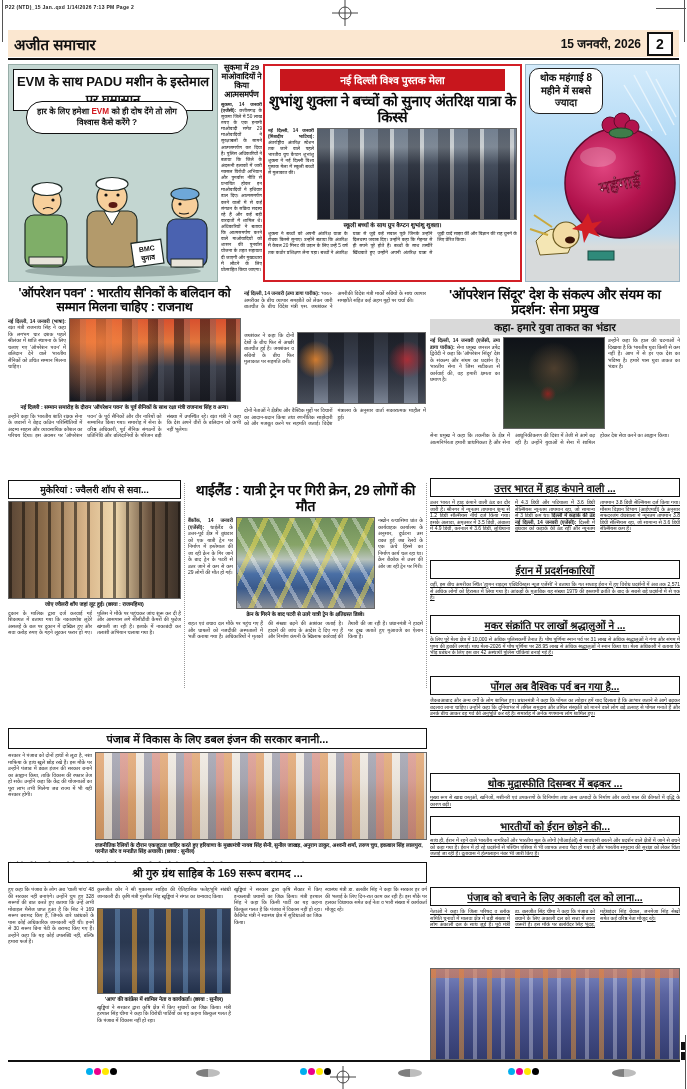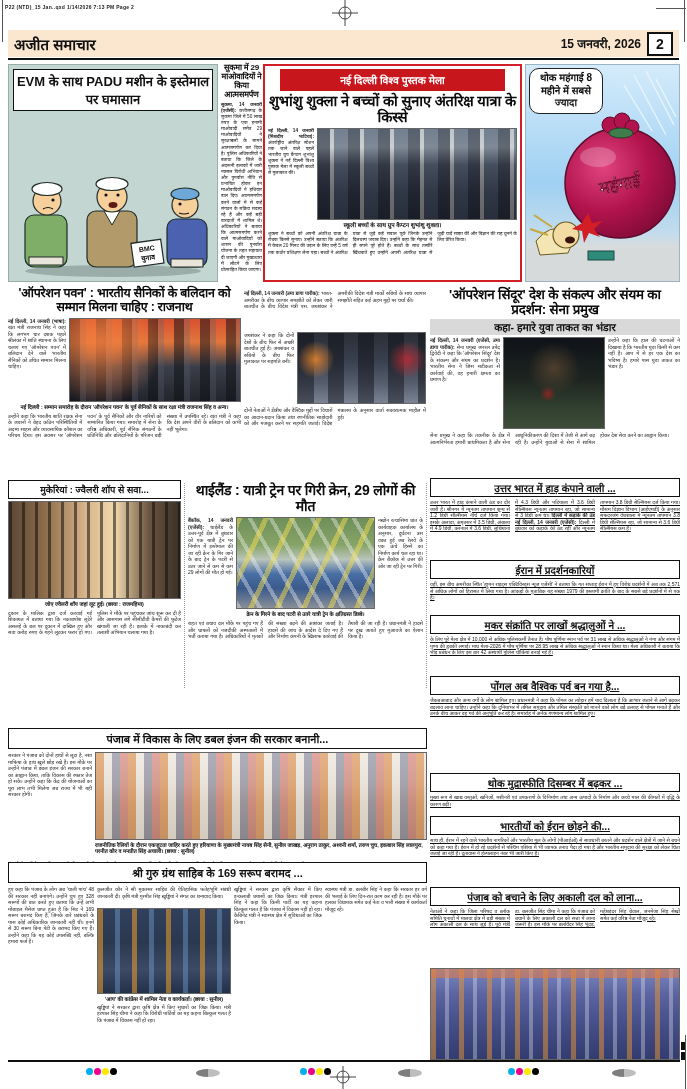--- a/index.html
+++ b/index.html
@@ -110,20 +110,25 @@
     <div class="mast-title">अजीत समाचार</div>
     <div class="mast-right">
       <div class="mast-date">15 जनवरी, 2026</div>
       <div class="mast-page">2</div>
     </div>
   </header>
   <div class="mast-rule"></div>
 
   <section class="evm">
     <div class="evm-title">EVM के साथ PADU मशीन के इस्तेमाल पर घमासान</div>
+    <div class="evm-bubble">
+      <span>हार के लिए हमेशा</span>
+      <span class="red">EVM</span>
+      <span>को ही दोष देंगे तो लोग विश्वास कैसे करेंगे ?</span>
+    </div>
     <svg class="abs" style="left:0;bottom:2px;" width="208" height="122" viewBox="0 0 208 122">
       <ellipse cx="104" cy="114" rx="88" ry="6" fill="rgba(60,80,75,.3)"></ellipse>
 
       <rect x="16" y="58" width="42" height="52" rx="9" fill="#7fae68" stroke="#1e2a26" stroke-width="1.2"></rect>
       <rect x="20" y="100" width="34" height="8" fill="#e8e4da" stroke="#1e2a26" stroke-width="1"></rect>
       <circle cx="38" cy="44" r="14" fill="#f7cf9b" stroke="#1e2a26" stroke-width="1.2"></circle>
       <ellipse cx="38" cy="32" rx="15" ry="6.5" fill="#fff" stroke="#1e2a26" stroke-width="1.2"></ellipse>
       <circle cx="44" cy="43" r="1.6" fill="#111"></circle>
       <path d="M34 52 q5 -3 10 0" fill="none" stroke="#111" stroke-width="1.2"></path>
 

